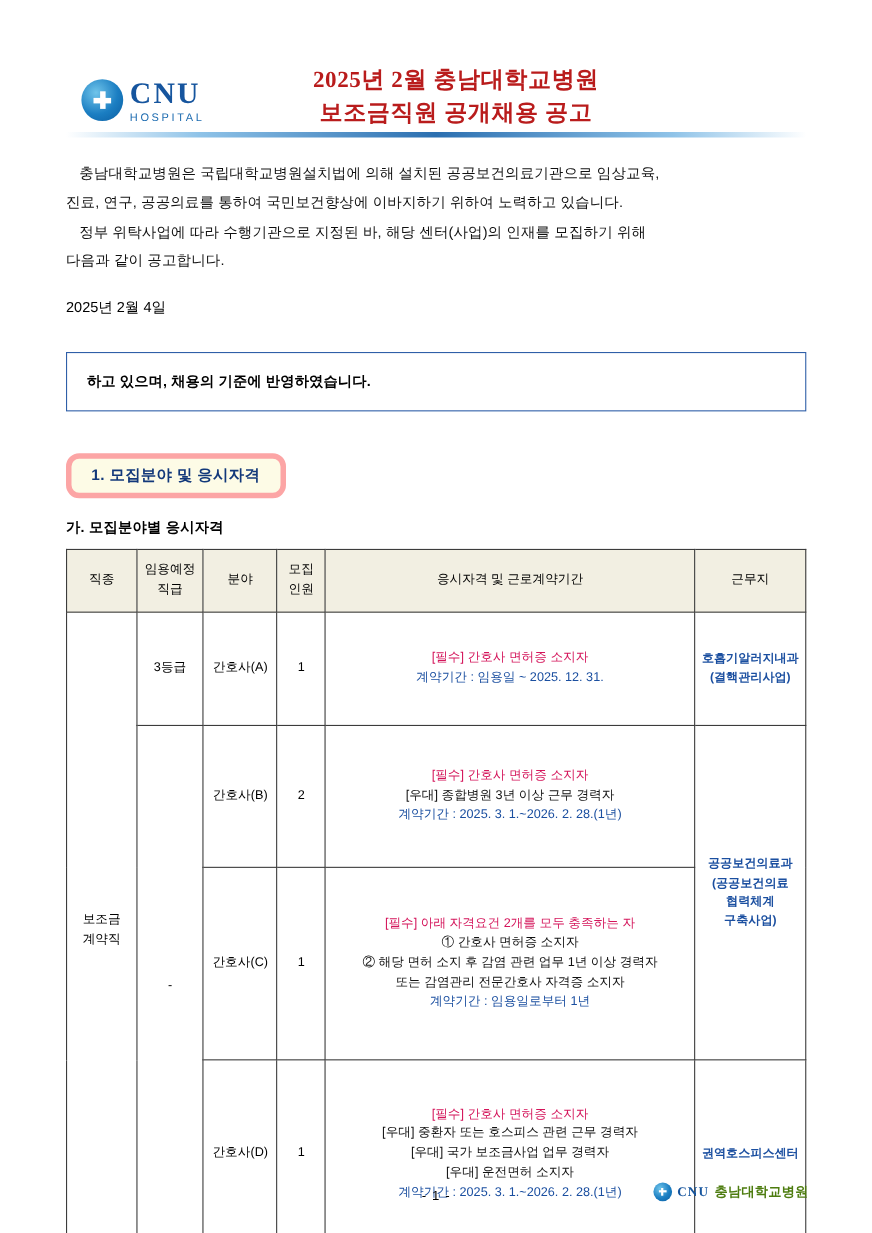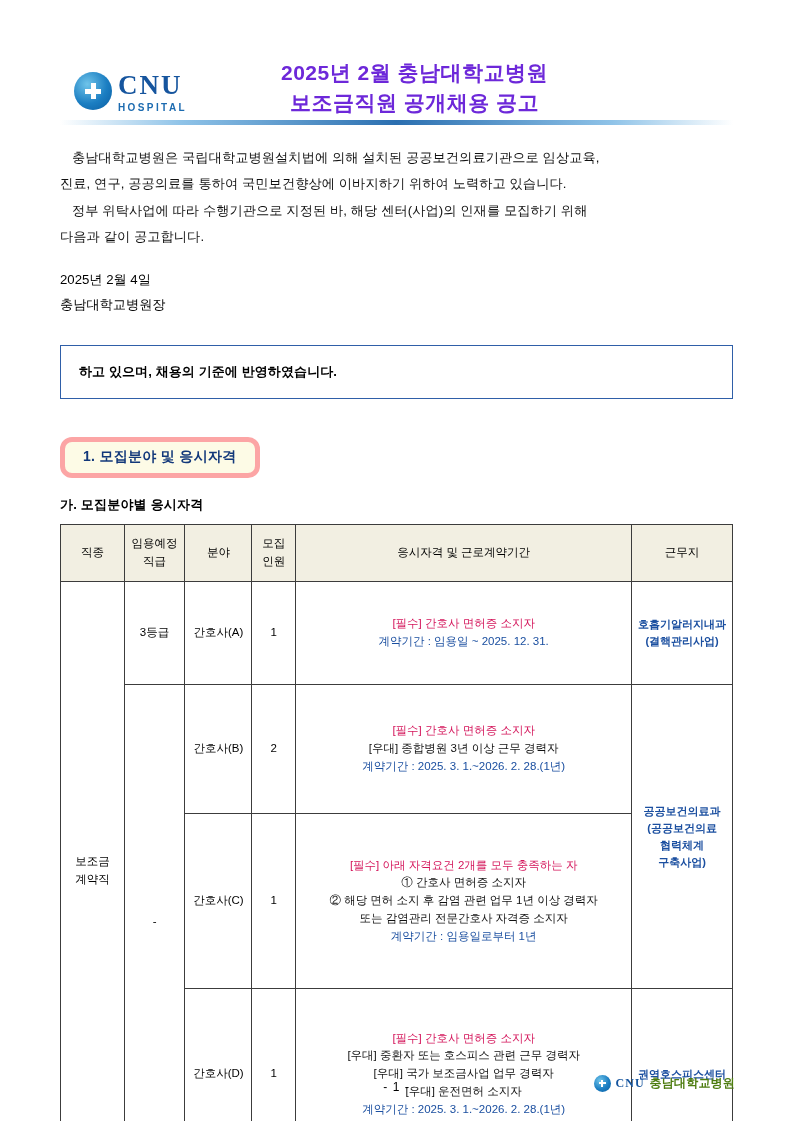--- a/index.html
+++ b/index.html
@@ -65,33 +65,34 @@
   .logo-cnu {
     font-family: "Liberation Serif", serif;
     font-size: 27px;
     font-weight: bold;
     letter-spacing: 2px;
     color: #16559e;
     line-height: 1;
   }
   .logo-hosp {
     font-size: 10px;
-    font-weight: bold;
+    font-weight: normal;
     letter-spacing: 2.4px;
     color: #1c6bb0;
     margin-top: 3px;
   }
   .doc-title {
     text-align: center;
     font-size: 21px;
     font-weight: bold;
-    color: #6d28d9;
+    color: #b91c1c;
     line-height: 1.42;
     letter-spacing: 0.5px;
     margin-left: 36px;
+    font-family: Liberation Serif, serif;
   }
   .title-rule {
     margin-top: 12px;
     height: 5px;
     background: linear-gradient(90deg, #ffffff 0%, #8fc3e8 18%, #2b6fb0 50%, #8fc3e8 82%, #ffffff 100%);
   }
 
   
   .intro {
     margin-top: 20px;
@@ -256,21 +257,20 @@
 
   
   <div class="intro">
     <p class="ind">충남대학교병원은 국립대학교병원설치법에 의해 설치된 공공보건의료기관으로 임상교육,</p>
     <p>진료, 연구, 공공의료를 통하여 국민보건향상에 이바지하기 위하여 노력하고 있습니다.</p>
     <p class="ind">정부 위탁사업에 따라 수행기관으로 지정된 바, 해당 센터(사업)의 인재를 모집하기 위해</p>
     <p>다음과 같이 공고합니다.</p>
   </div>
   <div class="sign">
     <div>2025년 2월 4일</div>
-    <div>충남대학교병원장</div>
   </div>
 
   
   <div class="blind-box">
     <div>하고 있으며, 채용의 기준에 반영하였습니다.</div>
   </div>
 
   
   <div class="section-head">1. 모집분야 및 응시자격</div>
   <div class="sub-head">가. 모집분야별 응시자격</div>

